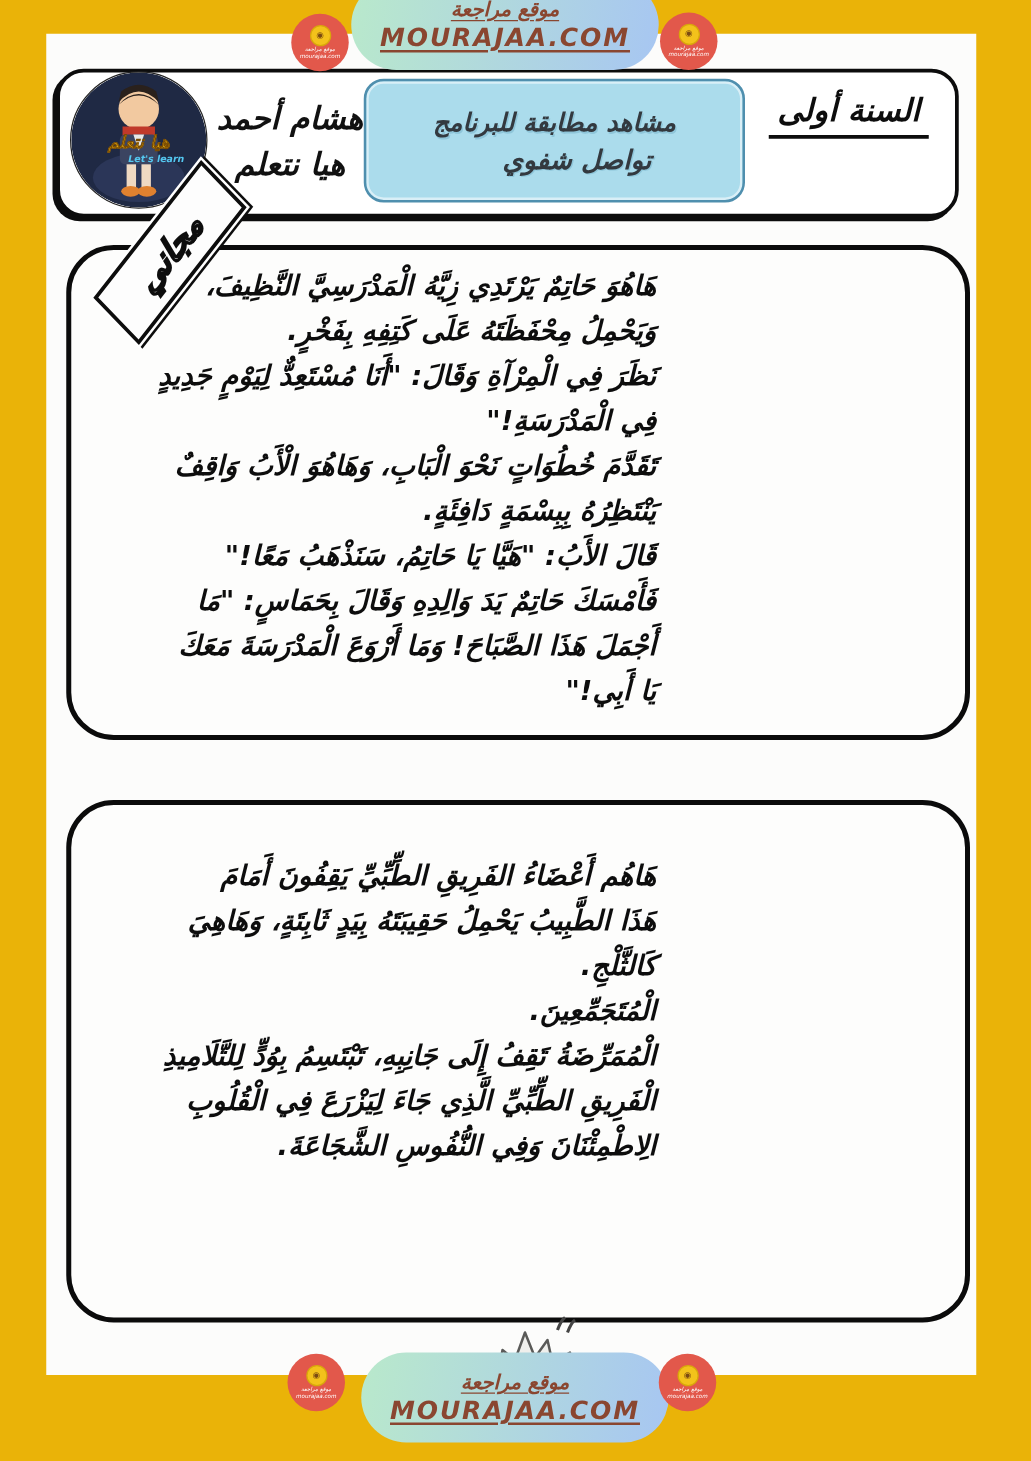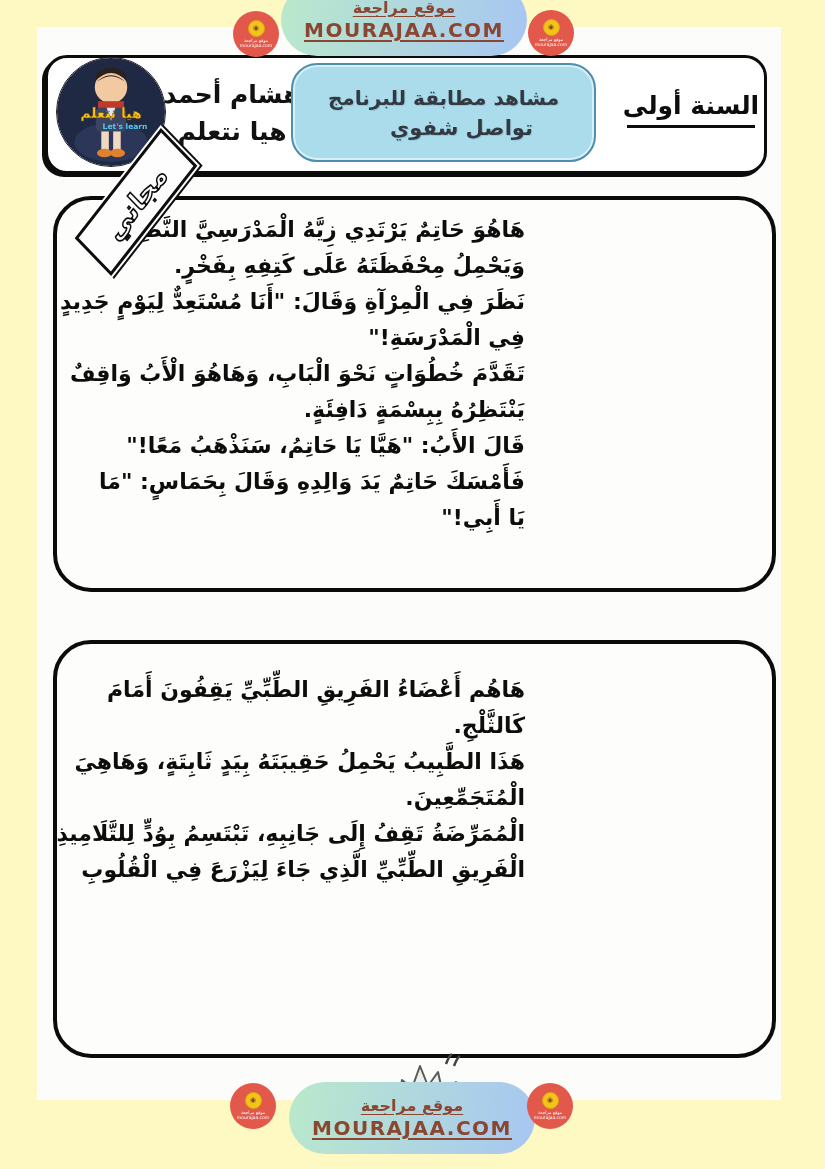--- a/index.html
+++ b/index.html
@@ -1,17 +1,17 @@
 <!DOCTYPE html>
 <html lang="ar"><head>
 <meta charset="utf-8">
 <style>
   html,body{margin:0;padding:0;}
   body{font-family:"DejaVu Sans",sans-serif;}
-  #canvas{position:relative;width:825px;height:1169px;background:#fef9c3;overflow:hidden;}
+  #canvas{position:relative;width:825px;height:1169px;background:#eab308;overflow:hidden;font-style:italic;}
   .abs{position:absolute;}
   #paper{left:37px;top:27px;width:744px;height:1073px;background:#fcfcfb;}
 
   
   .pill{width:246px;height:72px;border-radius:36px;
         background:linear-gradient(100deg,#b9e9cb 0%,#a7c6f2 100%);
         display:flex;flex-direction:column;align-items:center;justify-content:center;z-index:6;}
   .pill .ar{font-size:16px;font-weight:bold;color:#8a4630;text-decoration:underline;text-underline-offset:3px;line-height:20px;}
   .pill .en{font-size:20px;font-weight:bold;color:#8a4630;text-decoration:underline;text-underline-offset:3px;letter-spacing:1.5px;line-height:24px;}
   .logo-circle{width:46px;height:46px;border-radius:50%;background:#e2584b;z-index:7;
@@ -21,42 +21,42 @@
   .logo-txt{color:#fff;font-size:4.5px;line-height:5px;text-align:center;margin-top:1px;}
 
   
   #header-box{left:45px;top:55px;width:716px;height:113px;background:#fff;
         border:3.5px solid #0c0c0c;border-radius:22px;box-shadow:-3px 3px 0 0 #0c0c0c;z-index:2;}
   #avatar{left:56px;top:57px;width:108px;height:108px;border-radius:50%;overflow:hidden;z-index:3;border:1px solid #222;}
   #author{left:168px;top:68px;width:128px;height:90px;display:flex;flex-direction:column;
         align-items:center;justify-content:center;gap:8px;z-index:3;}
   #author div{font-size:25px;font-weight:bold;color:#111;white-space:nowrap;}
   #subject-box{left:291px;top:63px;width:301px;height:95px;background:#abdcec;
-        border:2.5px solid #4f8fae;border-radius:26px;box-shadow:inset 0 0 0 2px #d9eff7;
+        border:2.5px solid #4f8fae;border-radius:16px;box-shadow:inset 0 0 0 2px #d9eff7;
         display:flex;flex-direction:column;align-items:center;justify-content:center;gap:6px;z-index:3;}
   #subject-box div{font-weight:bold;color:#33393f;text-shadow:1px 1px 0 #8fc6da;}
   #subject-box .l1{font-size:20px;}
   #subject-box .l2{font-size:21px;margin-left:36px;}
-  #grade-cell{left:600px;top:60px;width:158px;height:104px;display:flex;flex-direction:column;
-        align-items:center;justify-content:center;z-index:3;margin-left:12px;}
+  #grade-cell{left:600px;top:43px;width:158px;height:104px;display:flex;flex-direction:column;
+        align-items:center;justify-content:center;z-index:3;}
   #grade-cell .t{font-size:25px;font-weight:bold;color:#0d0d0d;white-space:nowrap;}
   #grade-rule{width:128px;height:3px;background:#0d0d0d;margin:5px 0;}
 
   
   #stamp{left:66px;top:176px;width:134px;height:46px;border:3px solid #0d0d0d;background:#fdfdfd;
         transform:rotate(-52deg) skewX(-8deg);display:flex;align-items:center;justify-content:center;z-index:4;
         box-shadow:0 0 0 2px #fff, 2px 2px 0 2px #0d0d0d;}
   #stamp span{font-size:27px;font-weight:bold;color:#fff;-webkit-text-stroke:1.6px #0d0d0d;letter-spacing:1px;}
 
   
   .story-box{left:53px;width:715px;background:#fdfdfc;border:4px solid #0b0b0b;border-radius:38px;z-index:1;}
   #box1{top:196px;height:388px;}
   #box2{top:640px;height:410px;}
   .story-text{position:absolute;left:16px;top:12px;width:452px;direction:rtl;}
-  #box2 .story-text{top:28px;}
+  #box2 .story-text{top:40px;}
   .tline{font-size:22px;font-weight:bold;color:#0d0d0d;line-height:36px;white-space:nowrap;}
   .a-r{text-align:right;}
   .a-c{text-align:right;}
   .a-l{text-align:right;}
 
   .illu{position:absolute;border:3px solid #161616;overflow:hidden;background:#fff;}
   #illu1{left:517px;top:257px;width:246px;height:172px;border-radius:18px;}
   #illu2{left:523px;top:768px;width:236px;height:172px;border-radius:28px;}
   .illu svg{display:block;width:100%;height:100%;}
 
@@ -132,20 +132,21 @@
   <div id="box1" class="abs story-box">
     <div class="story-text">
         <div class="tline a-r">هَاهُوَ حَاتِمٌ يَرْتَدِي زِيَّهُ الْمَدْرَسِيَّ النَّظِيفَ،</div>
         <div class="tline a-c">وَيَحْمِلُ مِحْفَظَتَهُ عَلَى كَتِفِهِ بِفَخْرٍ.</div>
         <div class="tline a-r">نَظَرَ فِي الْمِرْآةِ وَقَالَ: "أَنَا مُسْتَعِدٌّ لِيَوْمٍ جَدِيدٍ</div>
         <div class="tline a-c">فِي الْمَدْرَسَةِ!"</div>
         <div class="tline a-r">تَقَدَّمَ خُطُوَاتٍ نَحْوَ الْبَابِ، وَهَاهُوَ الْأَبُ وَاقِفٌ</div>
         <div class="tline a-l">يَنْتَظِرُهُ بِبِسْمَةٍ دَافِئَةٍ.</div>
         <div class="tline a-r">قَالَ الأَبُ: "هَيَّا يَا حَاتِمُ، سَنَذْهَبُ مَعًا!"</div>
         <div class="tline a-r">فَأَمْسَكَ حَاتِمٌ يَدَ وَالِدِهِ وَقَالَ بِحَمَاسٍ: "مَا</div>
+        <div class="tline a-r">أَجْمَلَ هَذَا الصَّبَاحَ! وَمَا أَرْوَعَ الْمَدْرَسَةَ مَعَكَ</div>
         <div class="tline a-c">يَا أَبِي!"</div>
       </div>
   </div>
   <div id="illu1" class="illu">
     <svg viewBox="0 0 246 172" preserveAspectRatio="none">
       <rect x="0" y="0" width="246" height="172" fill="#edeaf2"></rect>
       <polygon points="0,134 246,104 246,172 0,172" fill="#c7c2d3"></polygon>
 
       <rect x="224" y="6" width="22" height="66" fill="#56b6b4" stroke="#3d8f8d" stroke-width="1.5"></rect>
       <path d="M236 70 Q230 95 238 118" stroke="#555" stroke-width="1.2" fill="none"></path>
@@ -214,25 +215,26 @@
       <rect x="114" y="120" width="24" height="30" fill="#6f9fd8"></rect>
       <line x1="126" y1="122" x2="126" y2="150" stroke="#5b88bd" stroke-width="2"></line>
       <ellipse cx="119" cy="153" rx="9" ry="4.5" fill="#bf2c22"></ellipse>
       <ellipse cx="134" cy="153" rx="9" ry="4.5" fill="#bf2c22"></ellipse>
     </svg>
   </div>
 
   <div id="box2" class="abs story-box">
     <div class="story-text">
         <div class="tline a-r">هَاهُم أَعْضَاءُ الفَرِيقِ الطِّبِّيِّ يَقِفُونَ أَمَامَ</div>
+        <div class="tline a-r">هَذَا الطَّبِيبُ يَحْمِلُ حَقِيبَتَهُ بِيَدٍ ثَابِتَةٍ، وَهَاهِيَ</div>
         <div class="tline a-l">كَالثَّلْجِ.</div>
-        <div class="tline a-r">هَذَا الطَّبِيبُ يَحْمِلُ حَقِيبَتَهُ بِيَدٍ ثَابِتَةٍ، وَهَاهِيَ</div>
         <div class="tline a-l">الْمُتَجَمِّعِينَ.</div>
         <div class="tline a-r">الْمُمَرِّضَةُ تَقِفُ إِلَى جَانِبِهِ، تَبْتَسِمُ بِوُدٍّ لِلتَّلَامِيذِ</div>
         <div class="tline a-r">الْفَرِيقِ الطِّبِّيِّ الَّذِي جَاءَ لِيَزْرَعَ فِي الْقُلُوبِ</div>
+        <div class="tline a-l">الِاطْمِئْنَانَ وَفِي النُّفُوسِ الشَّجَاعَةَ.</div>
       </div>
   </div>
   <div id="illu2" class="illu">
     <svg viewBox="0 0 236 172" preserveAspectRatio="none">
       <rect x="0" y="0" width="236" height="172" fill="#f7f6f2"></rect>
 
       <rect x="0" y="26" width="66" height="84" fill="#eff1f0" stroke="#a9adaf" stroke-width="1.5"></rect>
       <rect x="6" y="34" width="16" height="20" fill="#6aaccc"></rect>
         <rect x="30" y="34" width="16" height="20" fill="#6aaccc"></rect>
       <rect x="6" y="62" width="16" height="20" fill="#6aaccc"></rect>

